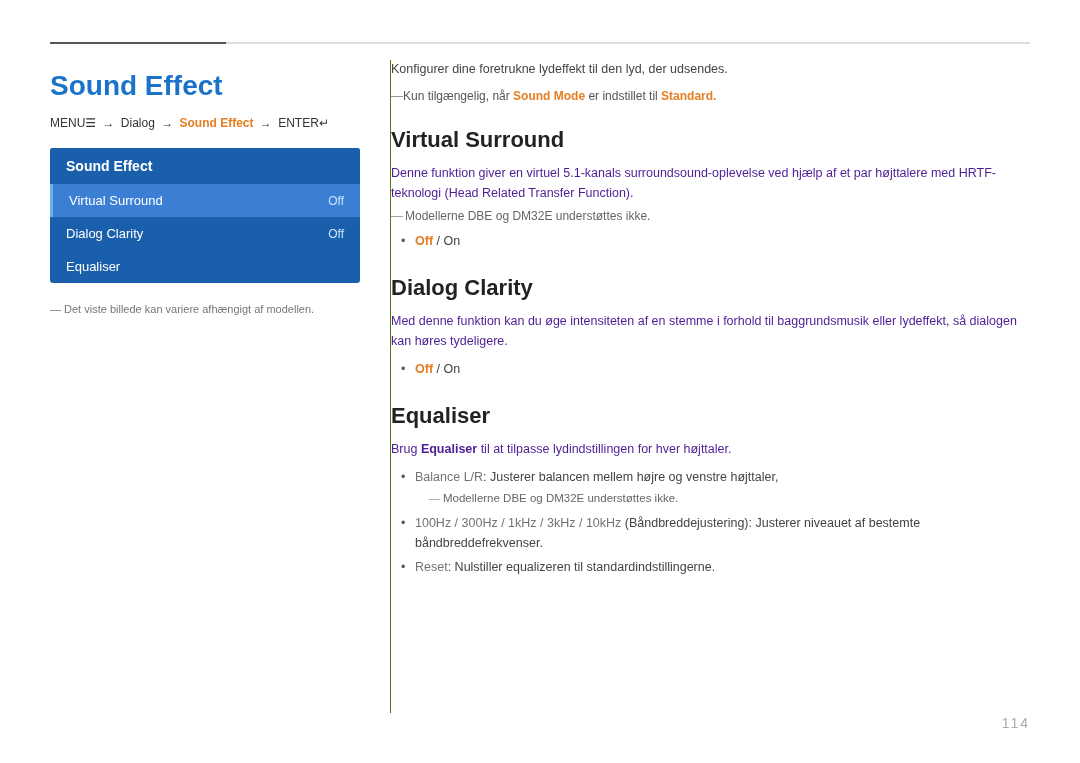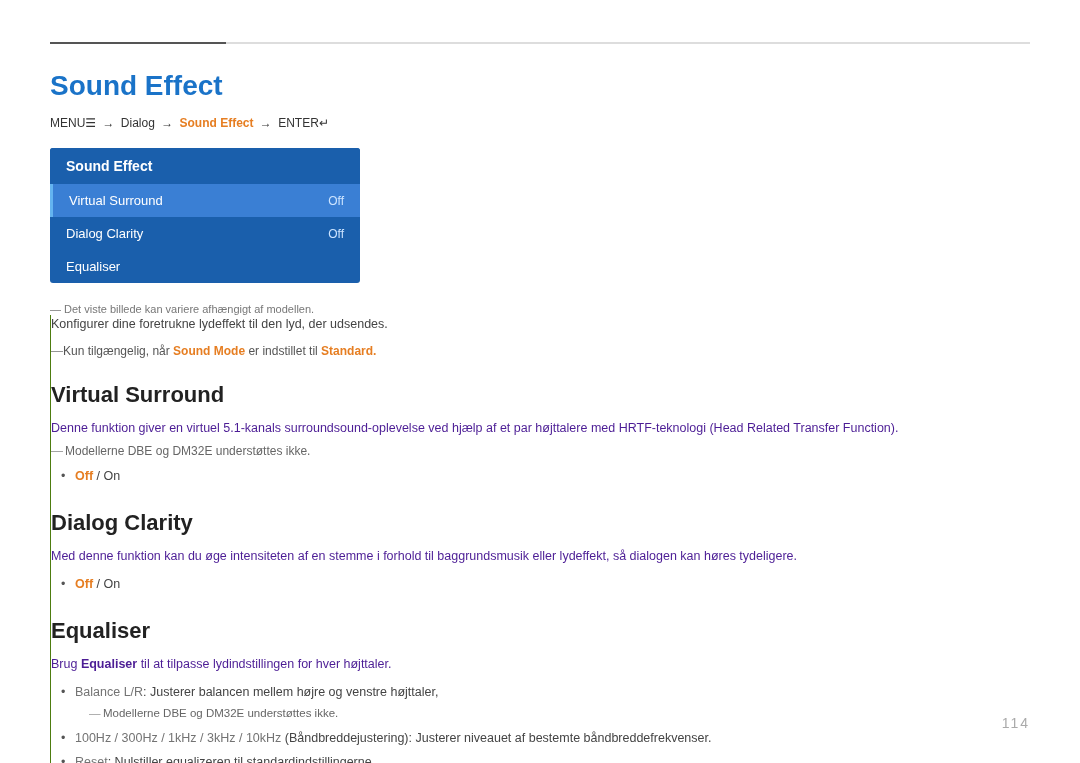--- a/index.html
+++ b/index.html
@@ -22,21 +22,21 @@
       background: linear-gradient(to right, #555 0%, #555 18%, #ddd 18%, #ddd 100%);
     }
 
     .page-content {
       position: absolute;
       top: 60px;
       left: 50px;
       right: 50px;
       bottom: 50px;
       display: flex;
-      flex-direction: column;
+      flex-direction: row;
       gap: 0;
     }
 
     
     .left-panel {
       width: 340px;
       flex-shrink: 0;
       padding-right: 30px;
     }
 

